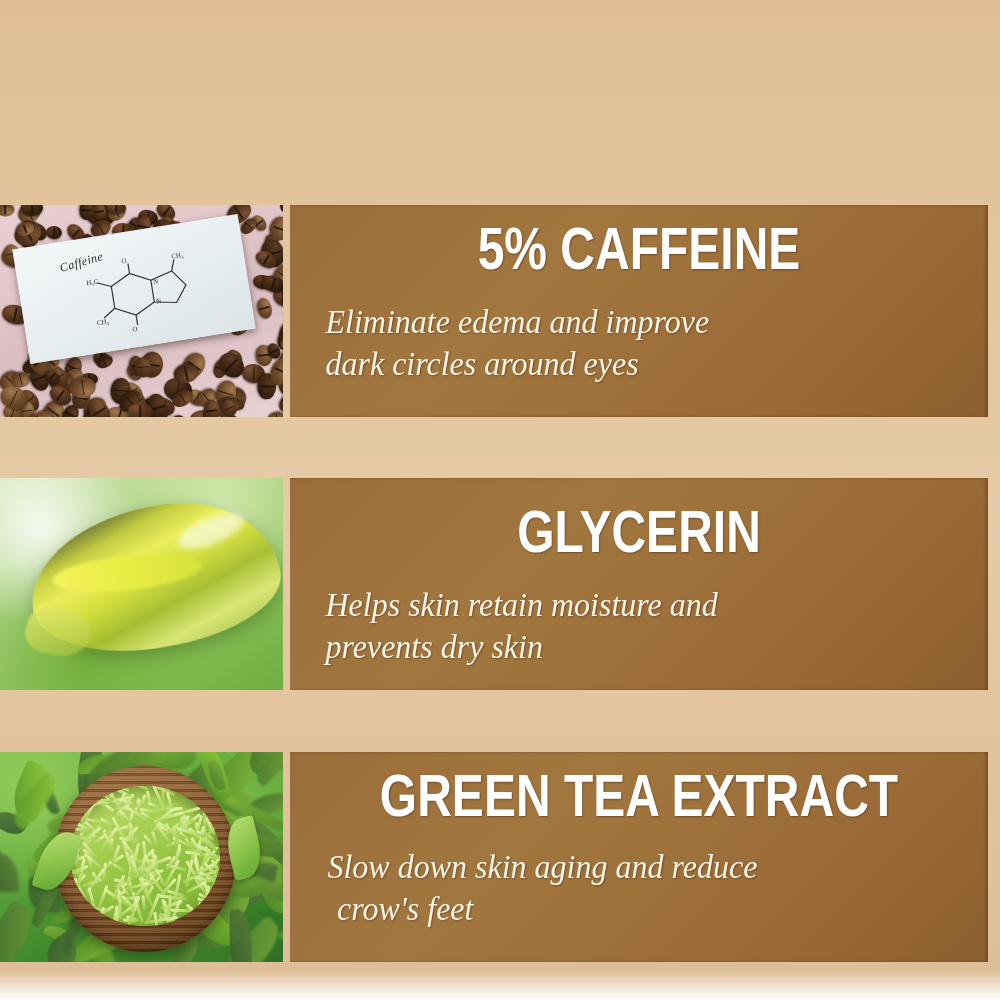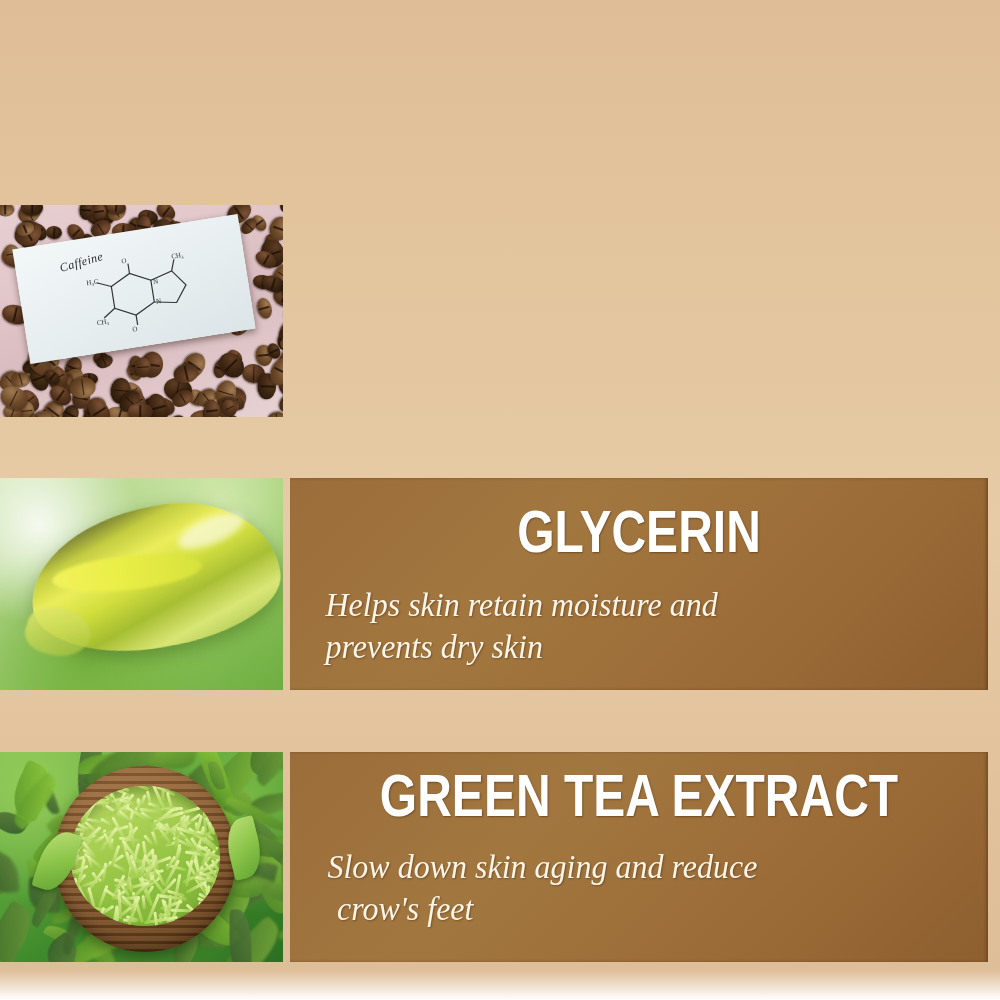--- a/index.html
+++ b/index.html
@@ -443,20 +443,27 @@
               <text x="48" y="5">O</text>
               <text x="10" y="21">H₃C</text>
               <text x="48" y="74">O</text>
               <text x="14" y="62">CH₃</text>
               <text x="98" y="8">CH₃</text>
               <text x="76" y="30">N</text>
               <text x="76" y="50">N</text>
             </g>
           </svg>
         </div>
+      </div>
+    </div>
+    <div class="panel">
+      <div class="panel-heading h-caffeine">5% CAFFEINE</div>
+      <div class="panel-desc d-caffeine">
+        <span class="l1">Eliminate edema and improve</span>
+        <span class="l2">dark circles around eyes</span>
       </div>
     </div>
   </div>
 
   <div class="row row-2">
     <div class="thumb">
       <div class="img-gly">
         <div class="drop"></div>
         <div class="drop-core"></div>
         <div class="drop-hl"></div>

